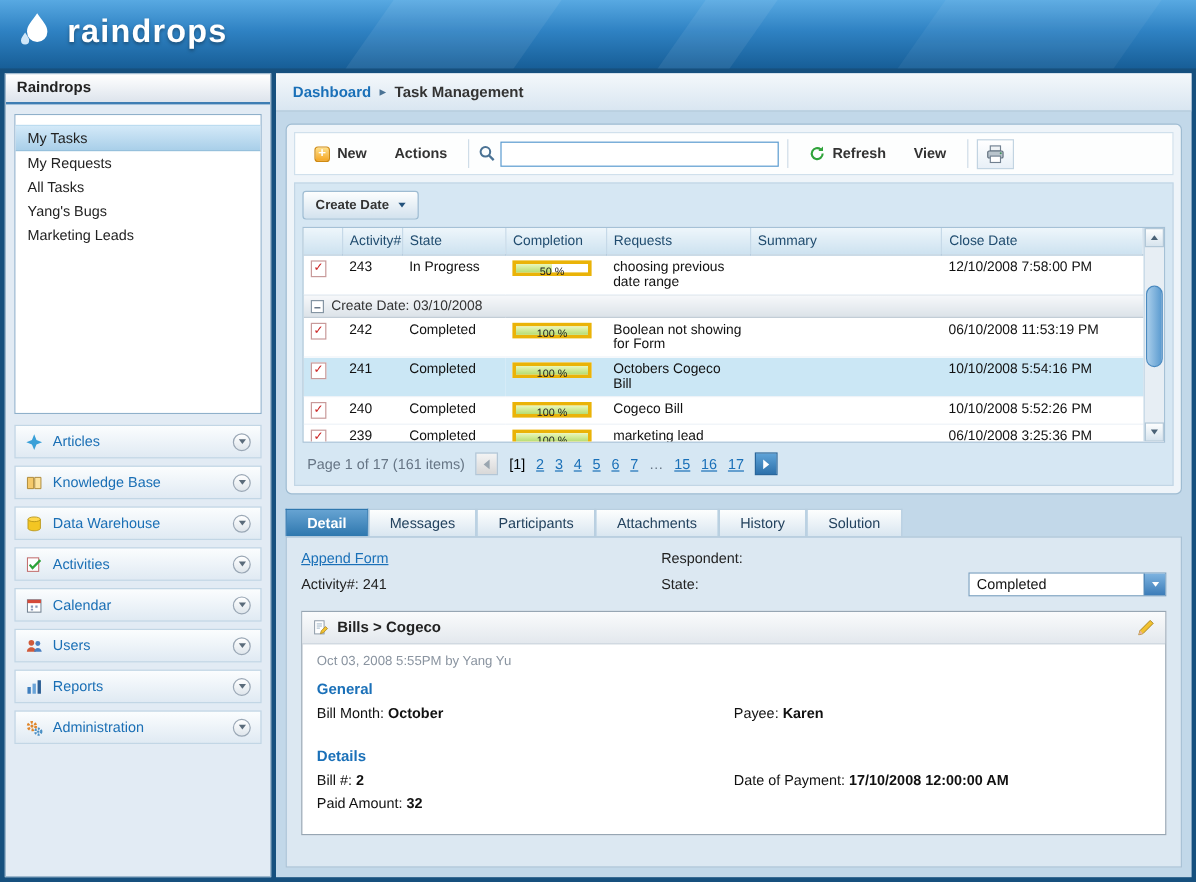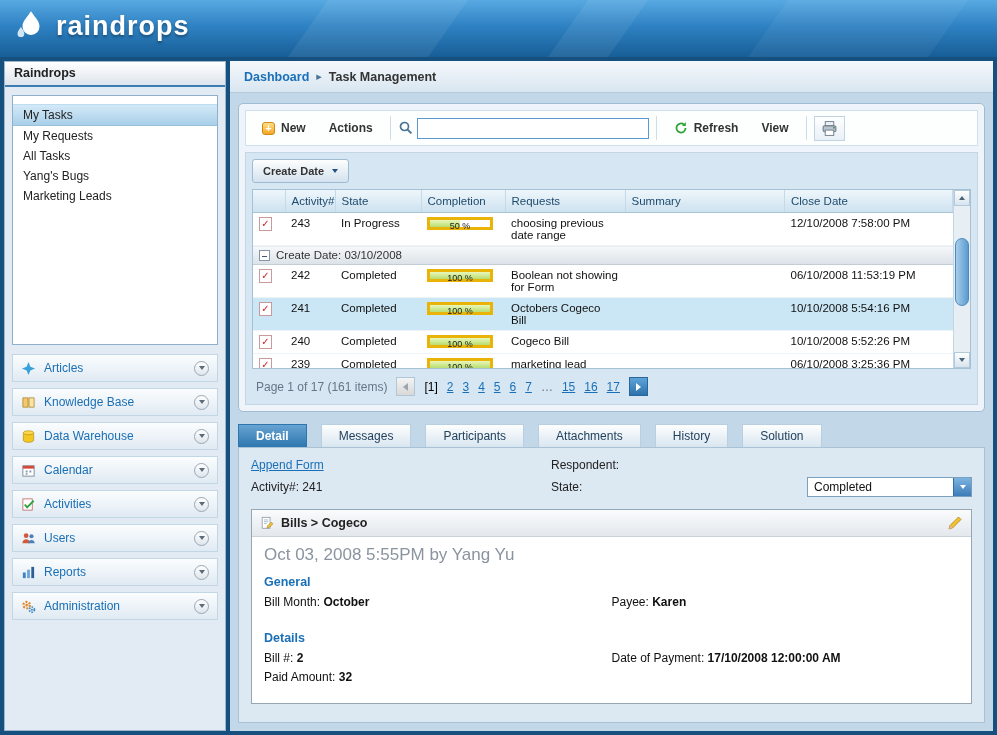--- a/index.html
+++ b/index.html
@@ -162,21 +162,21 @@
   .pagination { margin-top:6px; display:flex; align-items:center; gap:9px; color:#667585; font-size:12px; padding:2px 4px; }
   .pg-btn { width:19px; height:19px; border:1px solid #b3c6d6; background:linear-gradient(#f4f4f4,#d8d8d8); display:flex; align-items:center; justify-content:center; cursor:pointer; }
   .pg-btn::before { content:""; width:0; height:0; border-top:4px solid transparent; border-bottom:4px solid transparent; }
   .pg-prev::before { border-right:5px solid #9aa6b0; }
   .pg-next { background:linear-gradient(#5ea3d8,#2d71ab); border-color:#29669b; }
   .pg-next::before { border-left:5px solid #fff; }
   .pg-current { color:#000; }
   .pg-link { color:#1a70b8; text-decoration:underline; cursor:pointer; }
   .pg-ellipsis { color:#667585; }
   
-  .tabs { margin:12px 8px 0; display:flex; gap:14px; }
+  .tabs { margin:12px 8px 0; display:flex; gap:0; }
   .tab {
     padding:4px 17px; background:linear-gradient(#fdfefe,#d9e6f0); border:1px solid #b9cfe0; border-bottom:none;
     color:#23425e; font-size:12px; cursor:pointer;
   }
   .tab.active { background:linear-gradient(#66a3d2,#2e77ae); color:#fff; font-weight:bold; border-color:#2e77ae; }
   .detail-panel {
     margin:0 8px 8px; background:#dce8f2; border:1px solid #a9c2d6; flex:1;
     padding:10px 12px; overflow:hidden;
   }
   .detail-head { display:grid; grid-template-columns:300px 1fr 172px; row-gap:5px; align-items:center; }
@@ -190,21 +190,21 @@
   .dd-btn { width:18px; background:linear-gradient(#7db3e0,#3c7cb8); border-left:1px solid #2d71ab; display:flex; align-items:center; justify-content:center; }
   .dd-btn::before { content:""; width:0; height:0; border-left:3.5px solid transparent; border-right:3.5px solid transparent; border-top:4.5px solid #fff; }
   .form-box { margin-top:12px; background:#fff; border:1px solid #97a6b3; }
   .form-header {
     display:flex; align-items:center; gap:7px; padding:5px 8px;
     background:linear-gradient(#fafbfc,#e3e8ed); border-bottom:1px solid #c8d2da;
   }
   .form-title { font-weight:bold; color:#222; font-size:12.5px; }
   .form-header .edit { margin-left:auto; cursor:pointer; display:flex; }
   .form-body { padding:8px 12px 14px; }
-  .form-meta { color:#8a94a0; font-size:17px; margin-bottom:10px; }
+  .form-meta { color:#8a94a0; font-size:11px; margin-bottom:10px; }
   .section-heading { color:#1a70b8; font-weight:bold; font-size:12.5px; margin:10px 0 6px; }
   .field-row { display:grid; grid-template-columns:1fr 1fr; margin:5px 0; }
   .field { font-size:12px; color:#111; }
   .field .fv { font-weight:bold; }
   svg { display:block; }
 </style>
 </head>
 <body>
 
 <div class="topbar">
@@ -263,36 +263,36 @@
               <path d="M2.5 4v8c0 1.2 2.5 2.2 5.5 2.2s5.5-1 5.5-2.2V4" fill="#f3c623" stroke="#b89516" stroke-width="0.8"></path>
               <ellipse cx="8" cy="4" rx="5.5" ry="2.1" fill="#ffd84d" stroke="#b89516" stroke-width="0.8"></ellipse>
             </svg>
         </span>
         <span class="nav-label">Data Warehouse</span>
         <span class="chev-circle down"></span>
       </div>
       <div class="nav-item">
         <span>
           <svg width="15" height="15" viewBox="0 0 16 16">
+              <rect x="2" y="2" width="10" height="12" fill="#fff" stroke="#c06a6a" stroke-width="0.9"></rect>
+              <path d="M4 8l2.5 3L13.5 4" stroke="#2fa33a" stroke-width="2" fill="none"></path>
+            </svg>
+        </span>
+        <span class="nav-label">Activities</span>
+        <span class="chev-circle down"></span>
+      </div>
+      <div class="nav-item">
+        <span>
+          <svg width="15" height="15" viewBox="0 0 16 16">
               <rect x="2" y="3" width="12" height="11" fill="#fff" stroke="#718090" stroke-width="0.9"></rect>
               <rect x="2" y="3" width="12" height="3" fill="#d44a3a"></rect>
               <path d="M5 8h2v2H5zM9 8h2v2H9zM5 11h2v1.5H5z" fill="#8898b8"></path>
             </svg>
         </span>
         <span class="nav-label">Calendar</span>
-        <span class="chev-circle down"></span>
-      </div>
-      <div class="nav-item">
-        <span>
-          <svg width="15" height="15" viewBox="0 0 16 16">
-              <rect x="2" y="2" width="10" height="12" fill="#fff" stroke="#c06a6a" stroke-width="0.9"></rect>
-              <path d="M4 8l2.5 3L13.5 4" stroke="#2fa33a" stroke-width="2" fill="none"></path>
-            </svg>
-        </span>
-        <span class="nav-label">Activities</span>
         <span class="chev-circle down"></span>
       </div>
       <div class="nav-item">
         <span>
           <svg width="15" height="15" viewBox="0 0 16 16">
               <circle cx="5.5" cy="5" r="2.5" fill="#d05a3a"></circle>
               <path d="M1.5 13c0-2.6 2-4.1 4-4.1s4 1.5 4 4.1z" fill="#d05a3a"></path>
               <circle cx="11.2" cy="5.6" r="2.2" fill="#4a7fc0"></circle>
               <path d="M7.8 13c.3-2.2 1.7-3.5 3.4-3.5 1.8 0 3.2 1.3 3.5 3.5z" fill="#4a7fc0"></path>
             </svg>

